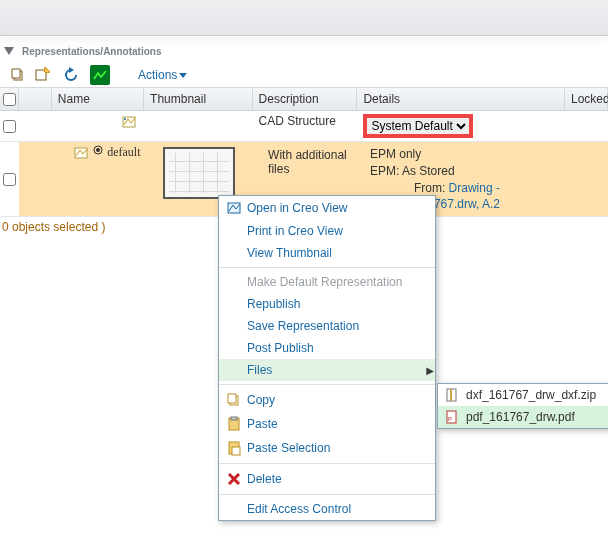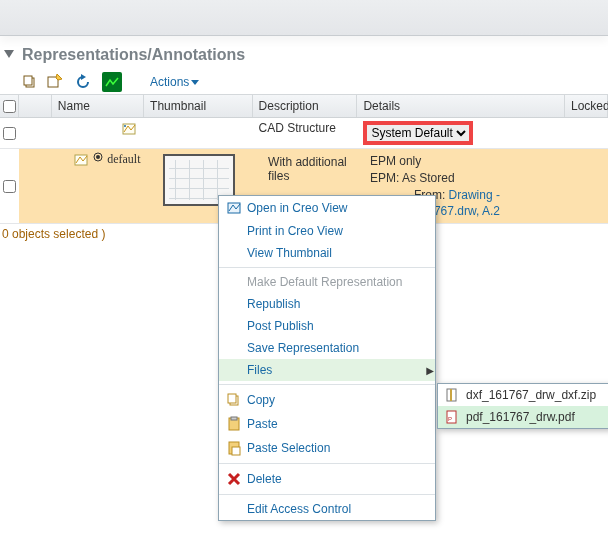--- a/index.html
+++ b/index.html
@@ -16,25 +16,25 @@
     font-size:12px; color:#333; background:#fff;
     width:608px; height:548px; overflow:hidden;
   }
   
   .topbar-empty {
     height:35px; background:linear-gradient(#eceef0,#e4e6e9); border-bottom:1px solid #c8ccd0;
     box-shadow:0 6px 8px rgba(0,0,0,.04);
   }
   .section-header {
     display:flex; align-items:center; gap:8px; padding:10px 4px 6px 4px;
-    color:#7a8288; font-weight:bold; font-size:16px;
+    color:#7a8288; font-weight:bold; font-size:10px;
   }
   .collapse-triangle { color:#5e6469;}
   .toolbar {
-    display:flex; align-items:center; gap:4px; padding:2px 20px; background:#fff;
+    display:flex; align-items:center; gap:4px; padding:2px 8px; background:#fff;
   }
   .toolbar .icon, .toolbar .sep { display:inline-flex; align-items:center; justify-content:center;}
   .toolbar .icon { width:20px; height:20px; border-radius:2px;}
   .toolbar .sep {width:1px;}
   .actions-link { color:var(--ptc-blue); cursor:pointer; padding:2px 4px; display:flex; align-items:center;}
   .actions-link .caret {margin-left:2px;}
   
   .grid {border-top:1px solid #d4d8db;}
   .grid .hdr {
     display:flex; background:linear-gradient(#f4f6f8,#e6e9ec);
@@ -251,25 +251,25 @@
   <div class="ctx-row disabled">
     <span class="ctx-ic"></span>
       <span class="ctx-lbl">Make Default Representation</span>
   </div>
   <div class="ctx-row">
     <span class="ctx-ic"></span>
       <span class="ctx-lbl">Republish</span>
   </div>
   <div class="ctx-row">
     <span class="ctx-ic"></span>
+      <span class="ctx-lbl">Save Representation</span>
+  </div>
+  <div class="ctx-row">
+    <span class="ctx-ic"></span>
       <span class="ctx-lbl">Post Publish</span>
-  </div>
-  <div class="ctx-row">
-    <span class="ctx-ic"></span>
-      <span class="ctx-lbl">Save Representation</span>
   </div>
   <div class="ctx-row open">
     <span class="ctx-ic"></span>
       <span class="ctx-lbl">Files</span>
     <span class="ctx-arrow">▶</span>
   </div>
   <div class="sep-row"></div>
   <div class="ctx-row">
     <span class="ctx-ic">
       <svg width="16" height="16">

